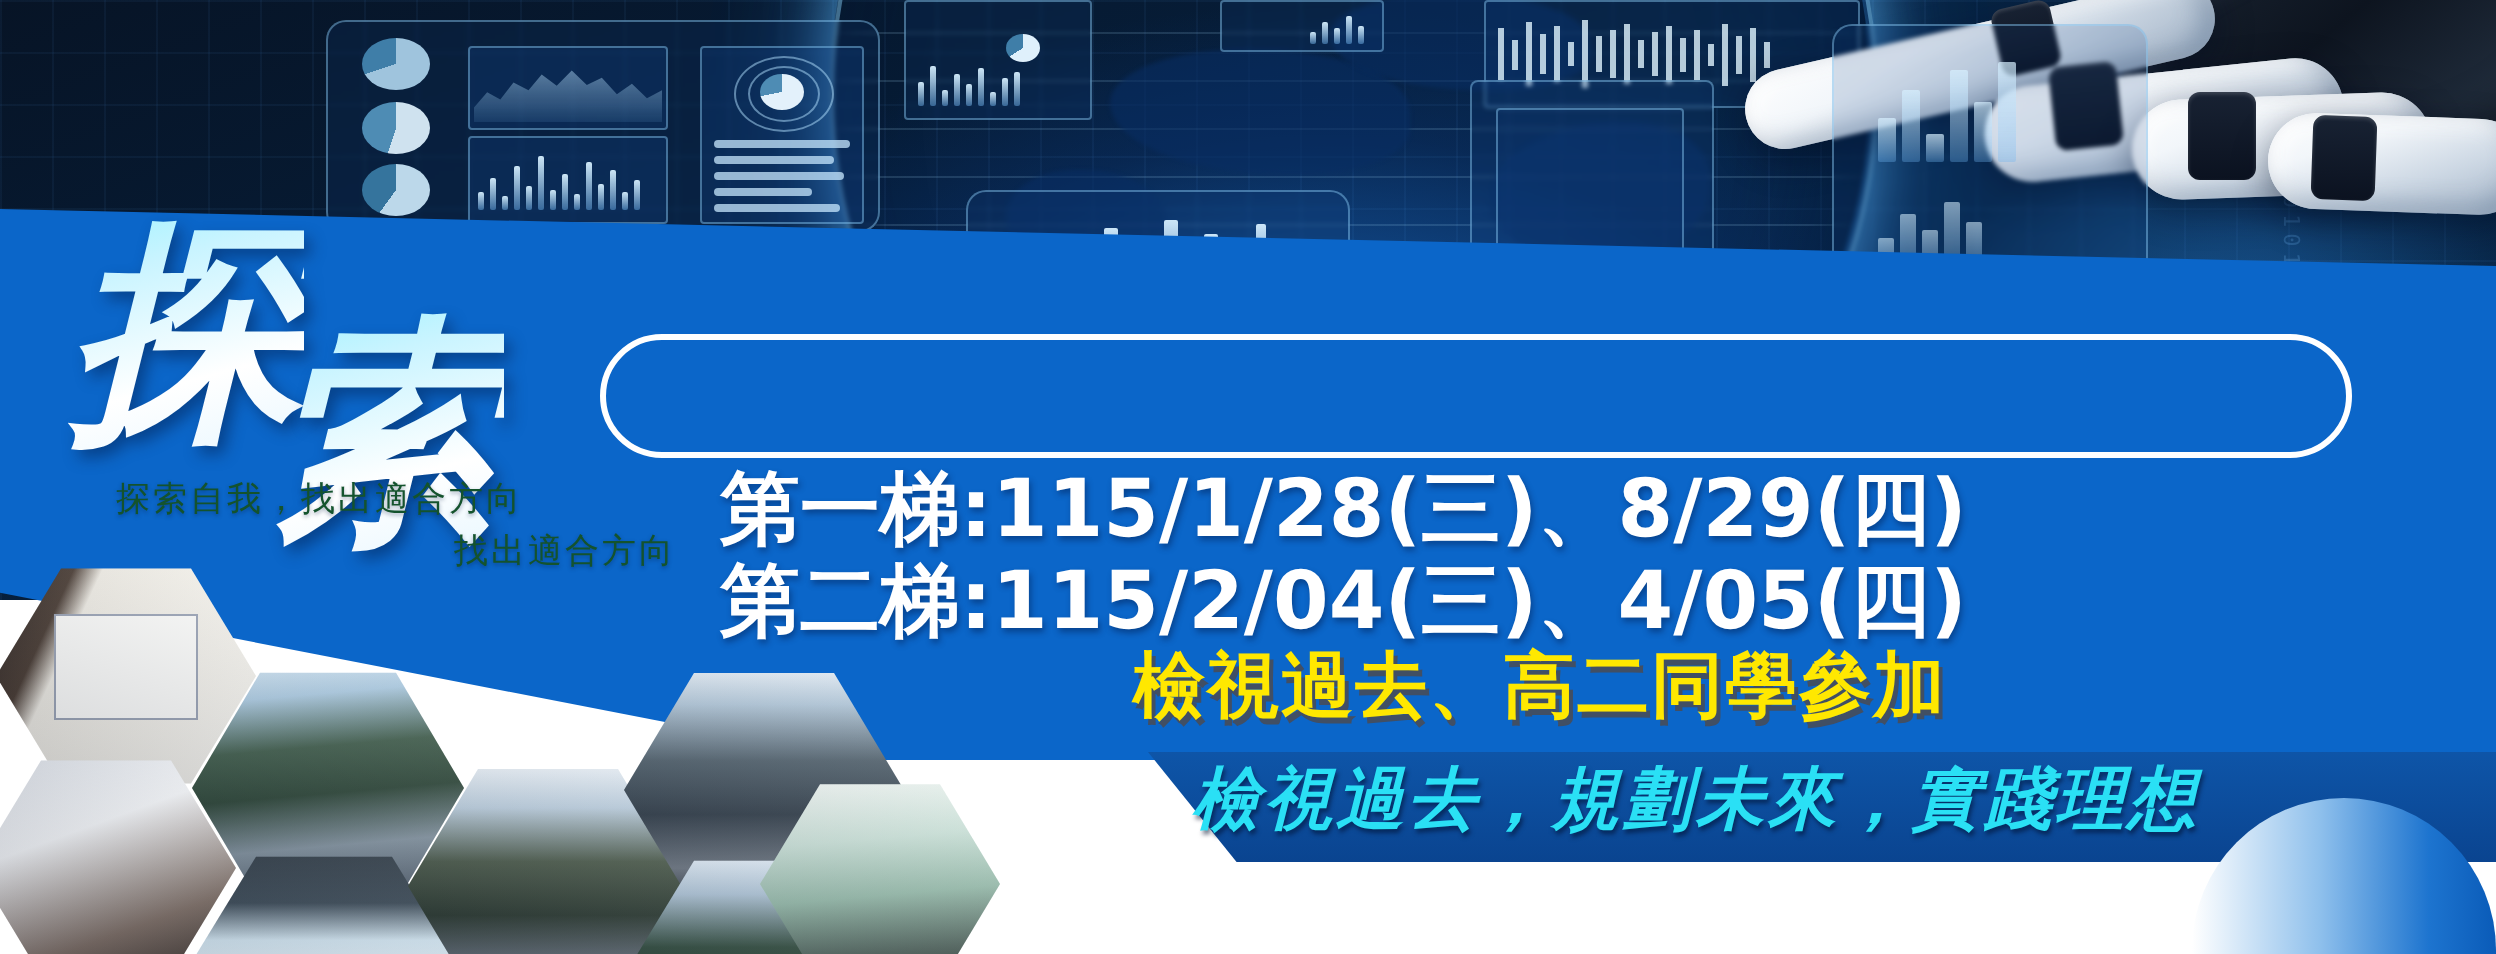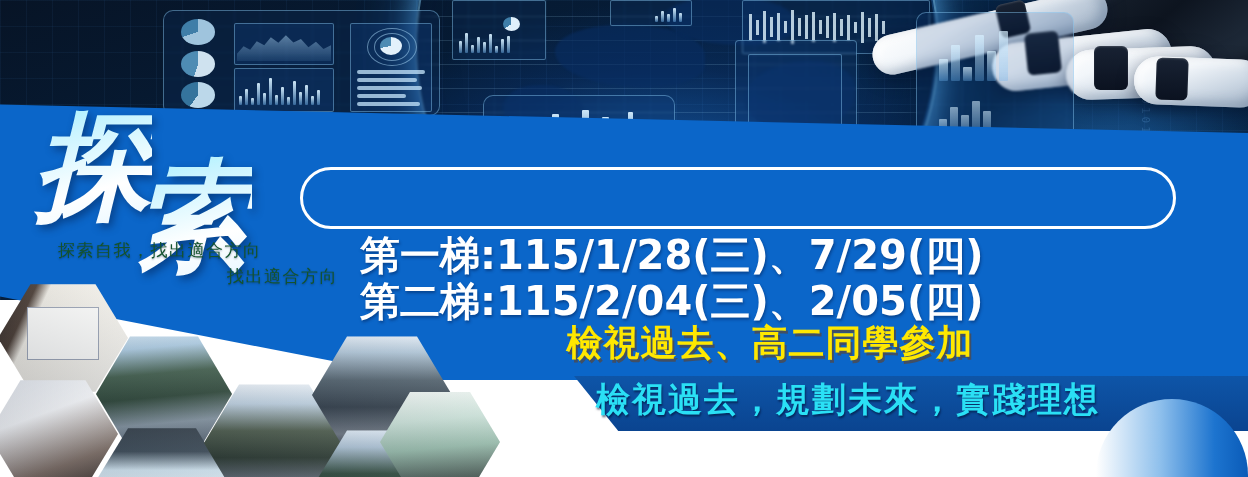--- a/index.html
+++ b/index.html
@@ -172,21 +172,21 @@
   
   .slogan-bar{
     position:absolute;left:556px;top:376px;width:692px;height:55px;
     background:linear-gradient(180deg,#0e55a8 0%,#0a4490 100%);
     clip-path:polygon(2.6% 0%, 100% 0%, 100% 100%, 9% 100%);
   }
   .slogan-text{
     position:absolute;left:596px;top:376px;width:620px;height:47px;
     display:flex;align-items:center;
     font-family:"DejaVu Sans","Liberation Sans",sans-serif;
-    font-weight:bold;font-size:34px;letter-spacing:2px;
+    font-weight:bold;font-style:italic;font-size:34px;letter-spacing:2px;
     color:#2ae0f5;white-space:nowrap;
     text-shadow:1px 2px 2px rgba(0,15,45,.55);
   }
 
   
   .corner-arc{
     position:absolute;right:0px;bottom:0px;width:152px;height:78px;
     background:linear-gradient(90deg,#ffffff 0%,#8fc0ec 42%,#1d74cf 78%,#0a5bb8 100%);
     border-radius:150px 150px 0 0;
   }
@@ -429,22 +429,22 @@
   </div>
 
   <div class="tagline">
     <span>探索自我，找出適合方向</span>
     <span class="l2">找出適合方向</span>
   </div>
 
   <div class="title-pill"></div>
 
   <div class="dates">
-    <div>第一梯:115/1/28(三)、7/29(四)</div>
-    <div>第二梯:115/2/04(三)、2/05(四)</div>
+    <div>第一梯:115/1/28(三)、8/29(四)</div>
+    <div>第二梯:115/2/04(三)、4/05(四)</div>
   </div>
 
   <div class="welcome">檢視過去、高二同學參加</div>
 
   <div class="white-wedge"></div>
 
   <div class="collage">
     <div class="hex" style="left:4px;top:0px;width:130px;height:112px;">
       <div class="ph ph-poster"></div>
       <div class="hex-shade"></div>

